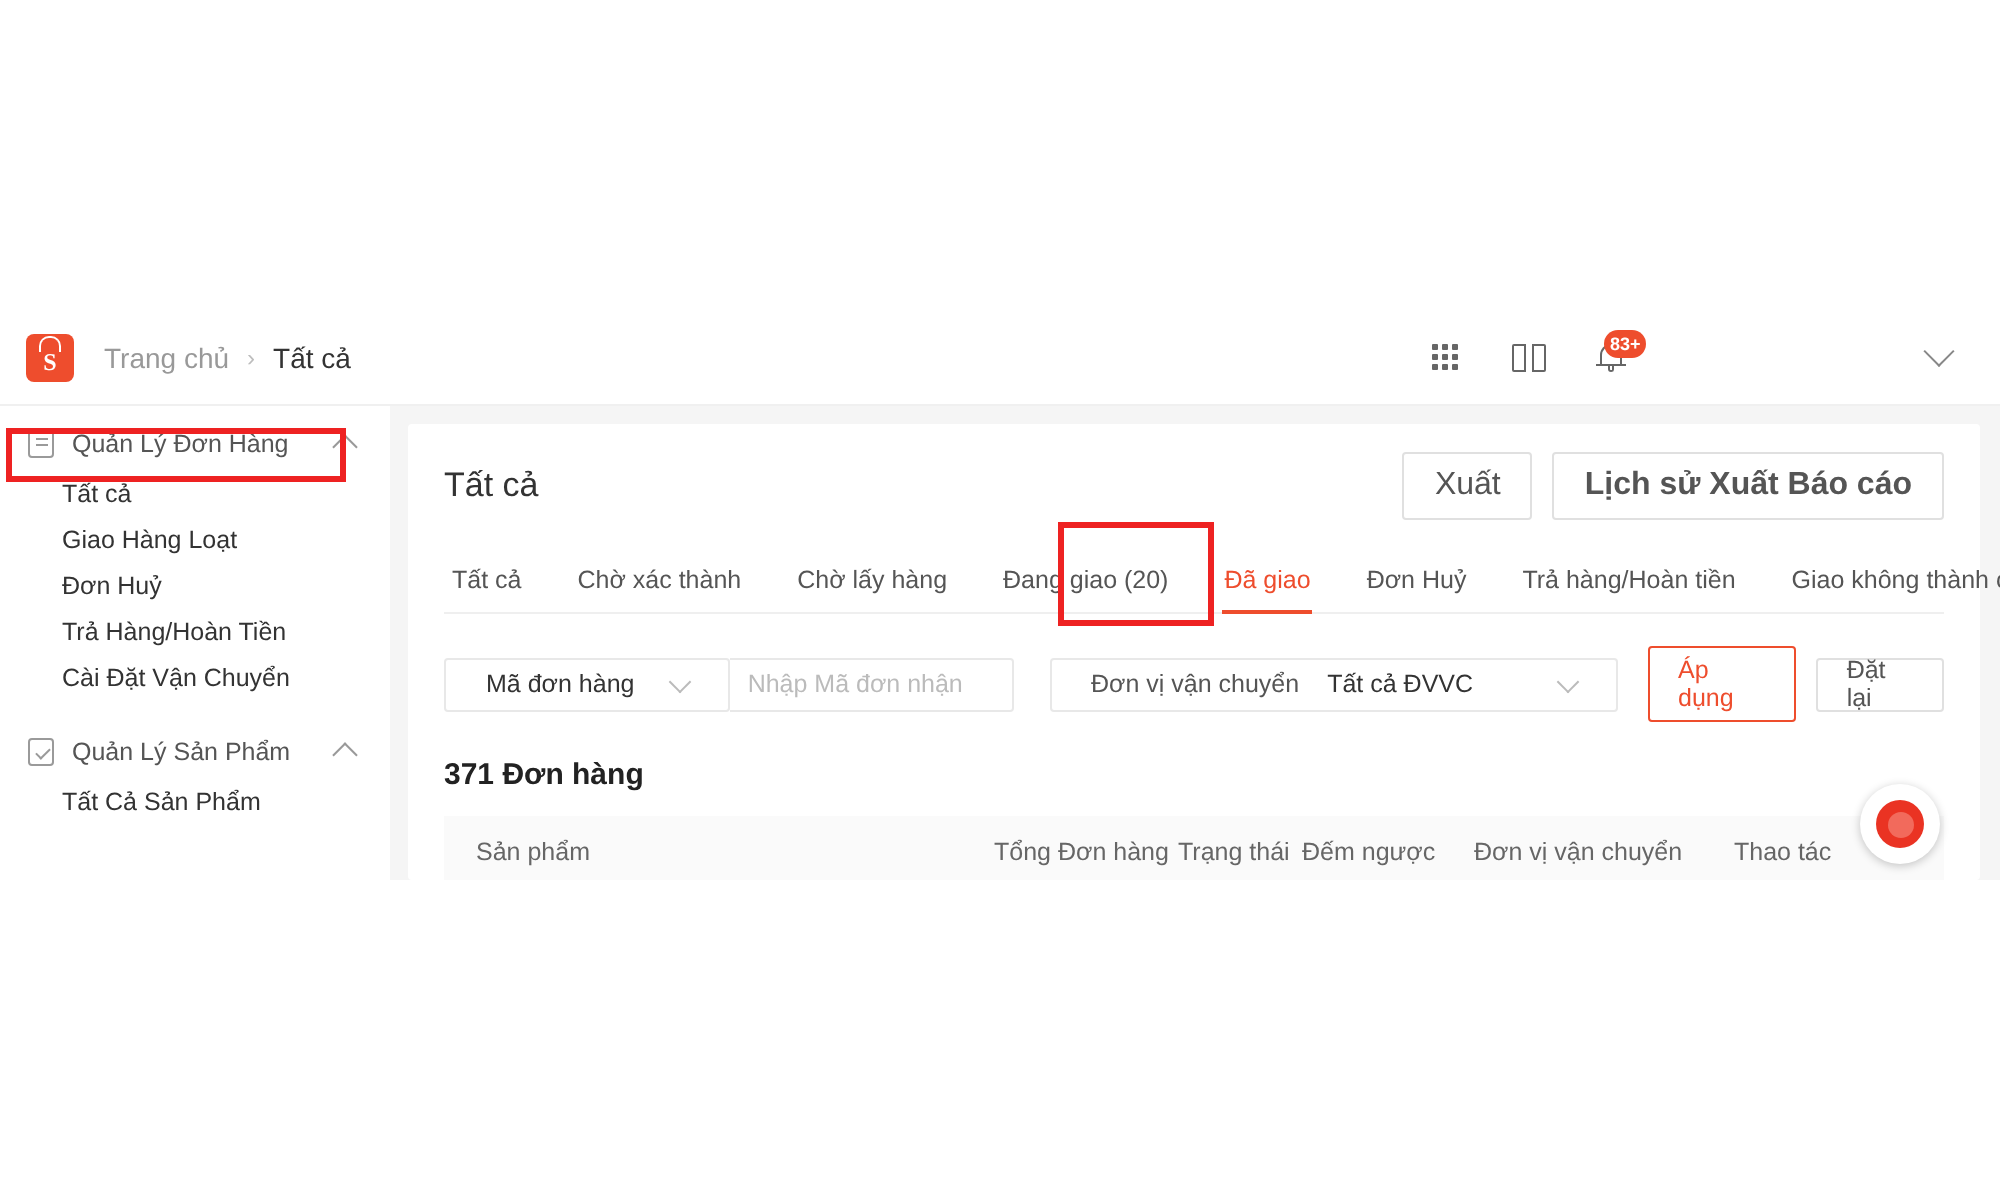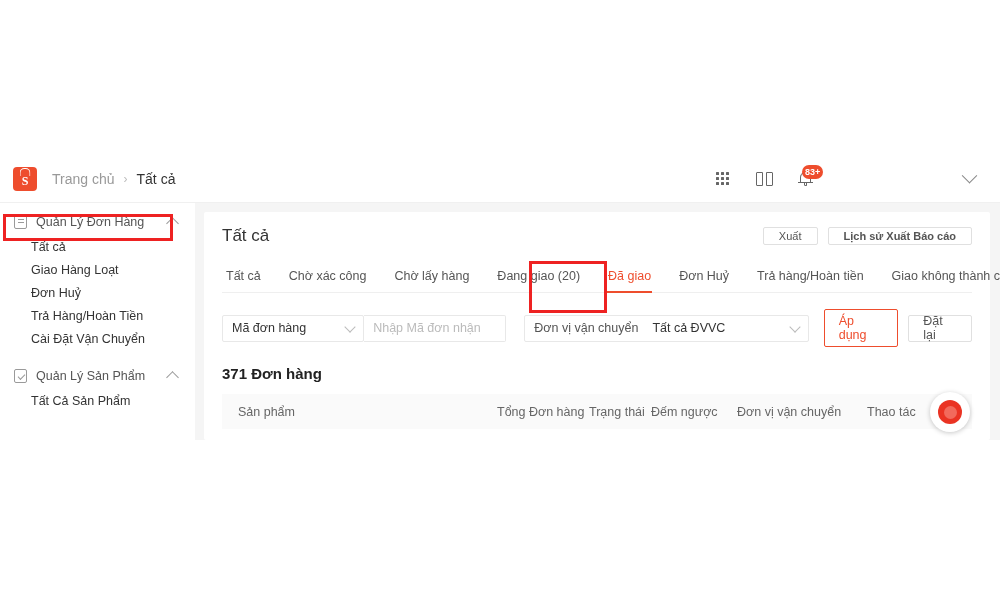--- a/index.html
+++ b/index.html
@@ -301,23 +301,23 @@
   }
   .head-actions {
     margin-left: auto;
     display: flex;
     align-items: center;
   }
   .btn {
     border: 1px solid #e0e0e0;
     background: #ffffff;
     border-radius: 2px;
-    font-size: 11px;
+    font-size: 16px;
     color: #555555;
-    height: 18px;
+    height: 34px;
     padding: 0 15px;
     display: flex;
     align-items: center;
     justify-content: center;
     box-sizing: border-box;
     white-space: nowrap;
   }
   .btn + .btn { margin-left: 10px; font-weight: bold; }
 
   
@@ -352,21 +352,21 @@
     display: flex;
     align-items: center;
     margin-top: 16px;
   }
   .select-box {
     height: 27px;
     border: 1px solid #e8e8e8;
     border-radius: 2px;
     display: flex;
     align-items: center;
-    padding: 0 9px;
+    padding: 0 20px;
     font-size: 12.5px;
     color: #333333;
     box-sizing: border-box;
     background: #fff;
   }
   .select-box .caret {
     width: 7px; height: 7px;
     border-right: 1.2px solid #bbbbbb;
     border-bottom: 1.2px solid #bbbbbb;
     transform: rotate(45deg);
@@ -590,21 +590,21 @@
           <div class="card-head">
             <div class="card-title">Tất cả</div>
             <div class="head-actions">
               <div class="btn">Xuất</div>
               <div class="btn">Lịch sử Xuất Báo cáo</div>
             </div>
           </div>
 
           <div class="tabs">
             <div class="tab">Tất cả</div>
-            <div class="tab">Chờ xác công</div>
+            <div class="tab">Chờ xác thành</div>
             <div class="tab">Chờ lấy hàng</div>
             <div class="tab">Đang giao (20)</div>
             <div class="tab active">Đã giao</div>
             <div class="tab">Đơn Huỷ</div>
             <div class="tab">Trả hàng/Hoàn tiền</div>
             <div class="tab">Giao không thành công</div>
           </div>
 
           <div class="filters">
 

